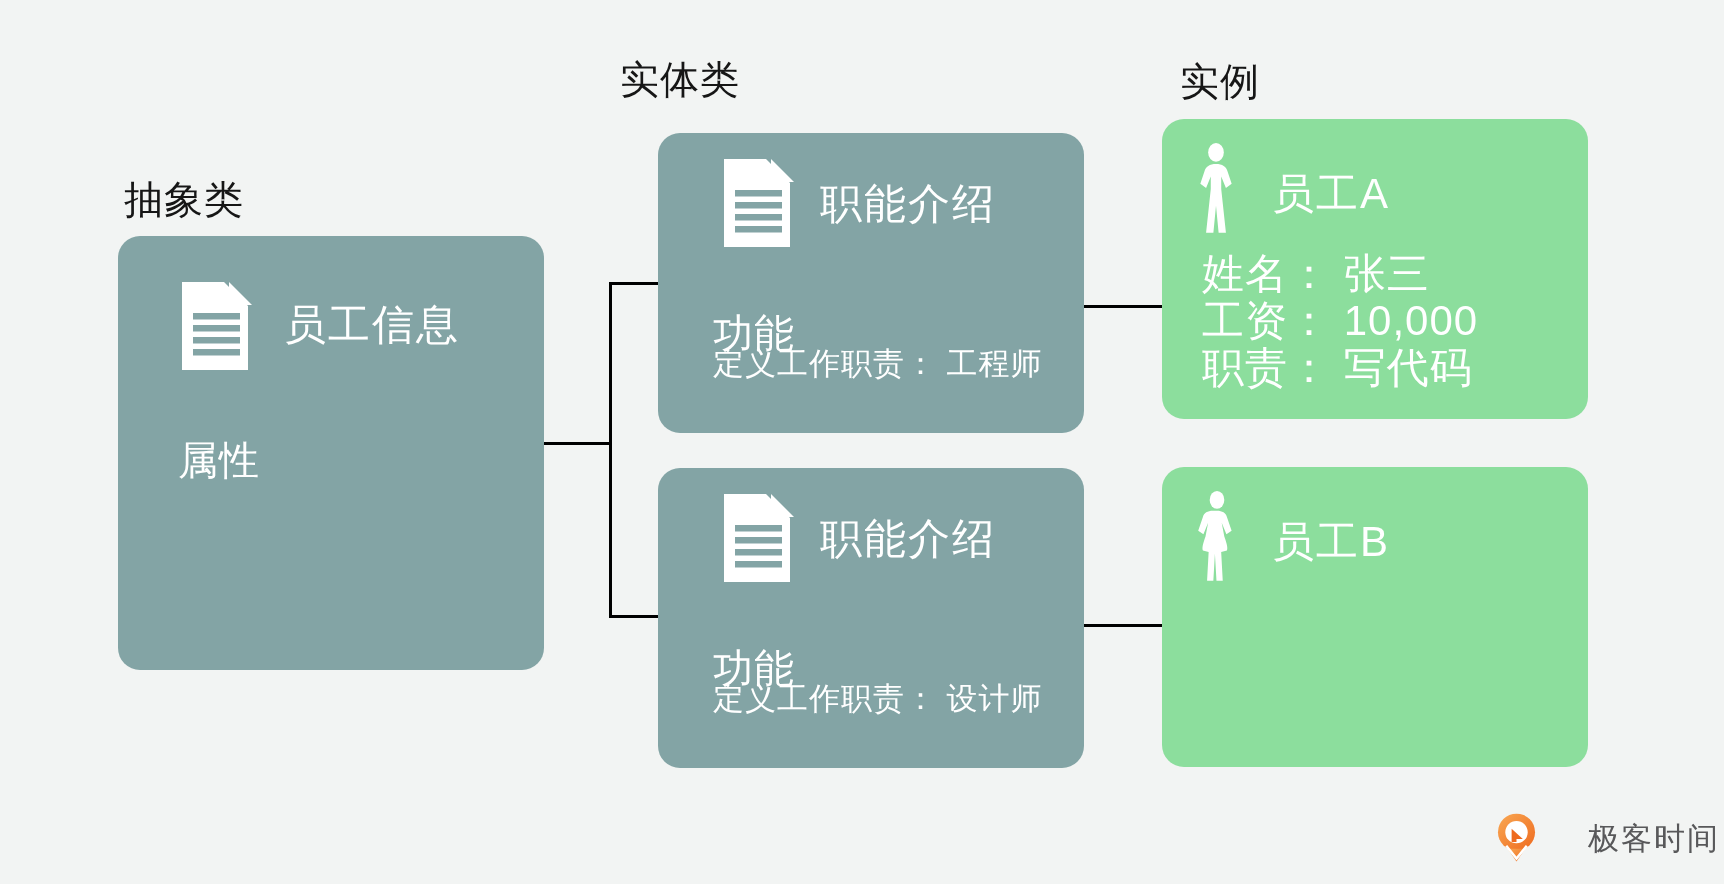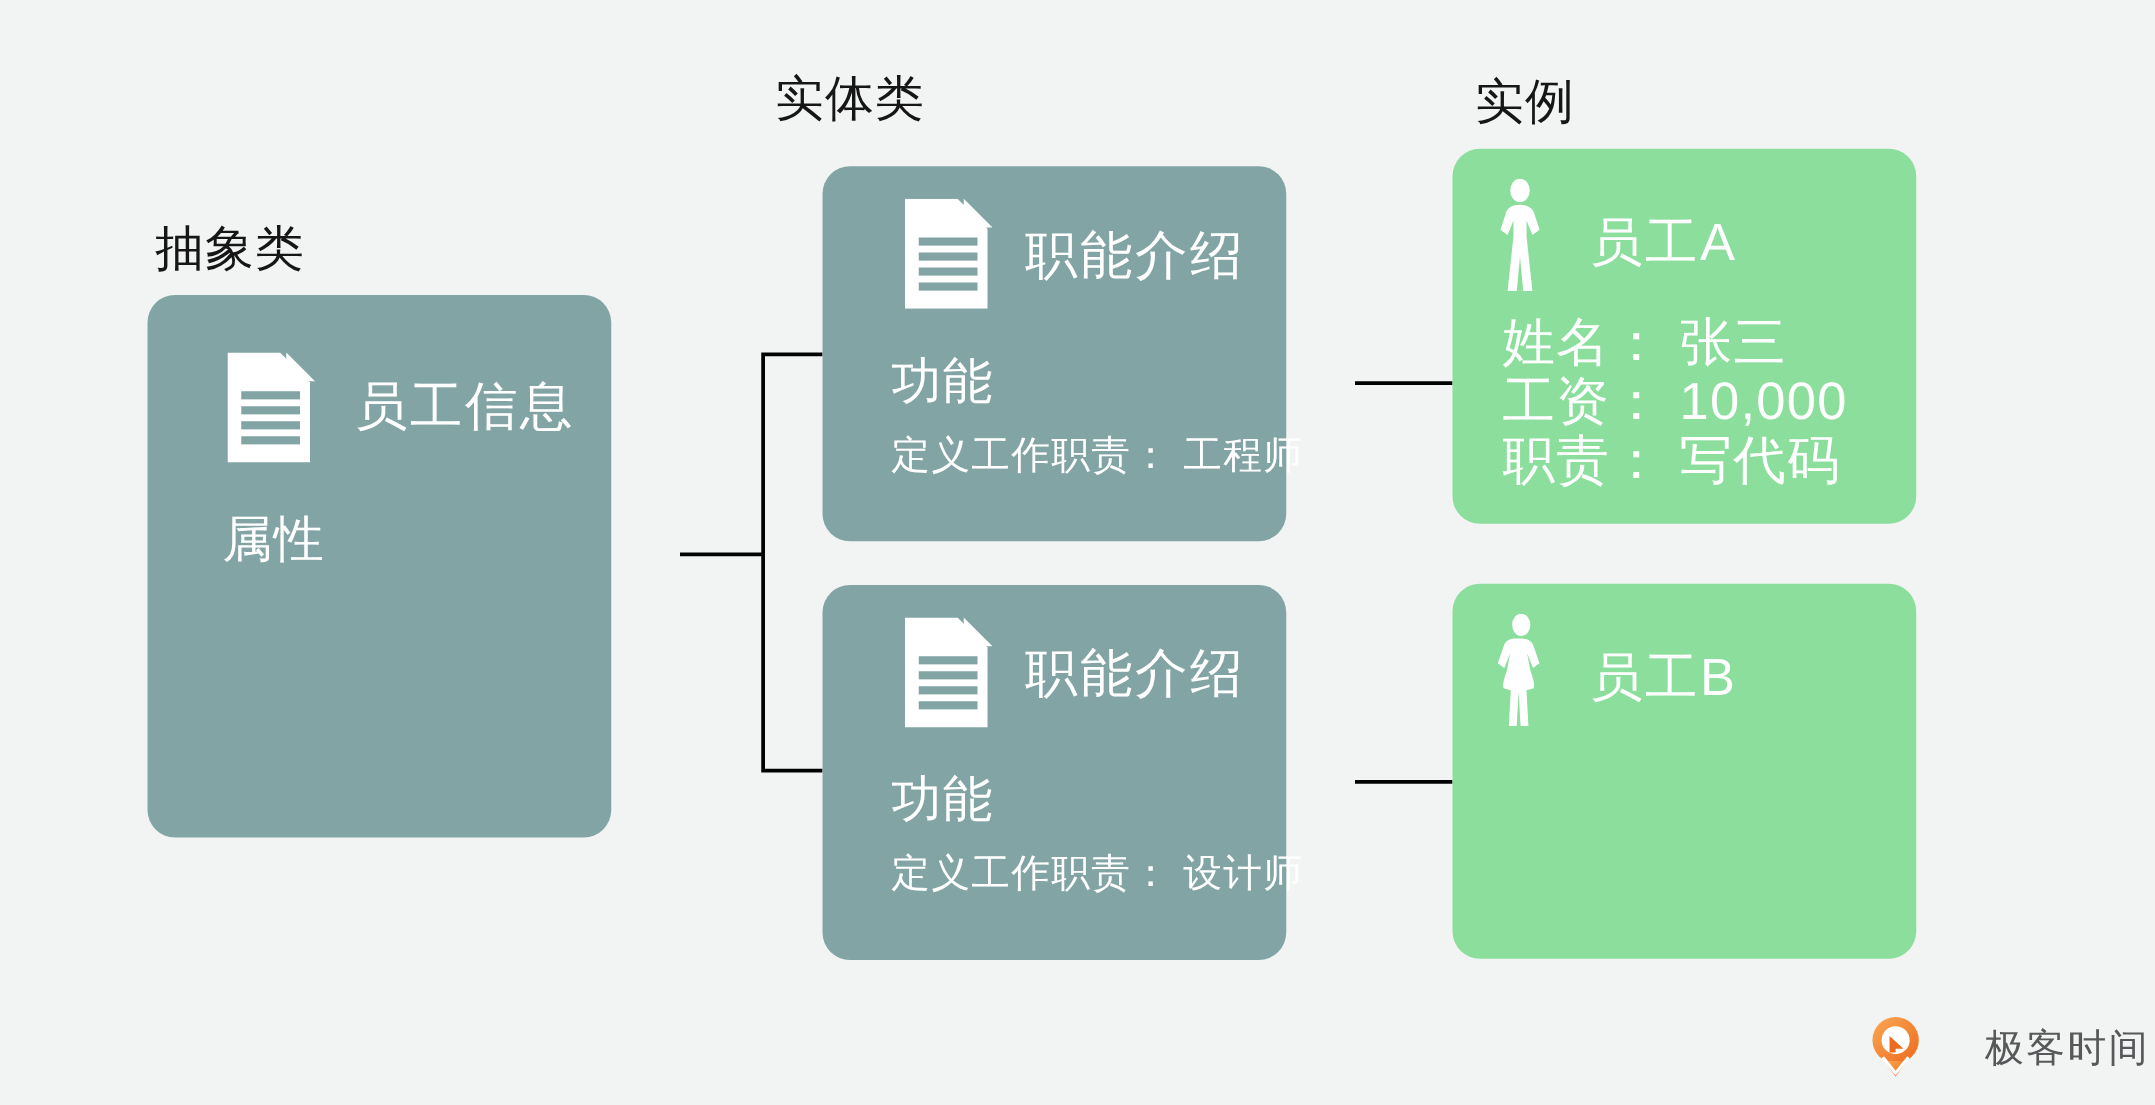--- a/index.html
+++ b/index.html
@@ -19,31 +19,31 @@
   
   .col-label{
     position:absolute;color:var(--label-text);
     font-size:39px;line-height:1.1;letter-spacing:1px;white-space:nowrap;
   }
   .label-abstract{left:124px;top:163px;margin-top:16px;}
   .label-entity{left:620px;top:59px;}
   .label-instance{left:1180px;top:61px;}
 
   
-  .box{position:absolute;width:371px;border-radius:22px;color:var(--box-text);}
+  .box{position:absolute;width:426px;border-radius:22px;color:var(--box-text);}
   .box.teal{background:var(--teal);}
   .box.green{background:var(--green);}
   .box-abstract{left:118px;top:236px;height:434px;}
   .box-entity-1{left:658px;top:133px;height:300px;}
   .box-entity-2{left:658px;top:468px;height:300px;}
   .box-instance-1{left:1162px;top:119px;height:300px;padding-left:32px;}
   .box-instance-2{left:1162px;top:467px;height:300px;}
 
   .box .title{position:absolute;font-size:42px;line-height:1.1;white-space:nowrap;letter-spacing:2px;}
-  .box .section{position:absolute;font-size:40px;line-height:1.1;white-space:nowrap;letter-spacing:1px;}
+  .box .section{position:absolute;font-size:40px;line-height:1.1;white-space:nowrap;letter-spacing:1px;margin-top:28px;}
   .box .body-line{font-size:42px;white-space:nowrap;letter-spacing:1px;}
 
   
   .box-abstract .doc-icon{left:64px;top:46px;}
   .box-abstract .title{left:166px;top:66px;}
   .box-abstract .section{left:60px;top:174px;}
   .box-abstract .body-list{position:absolute;left:60px;top:246px;}
   .box-abstract .body-line{line-height:46px;}
 
   

